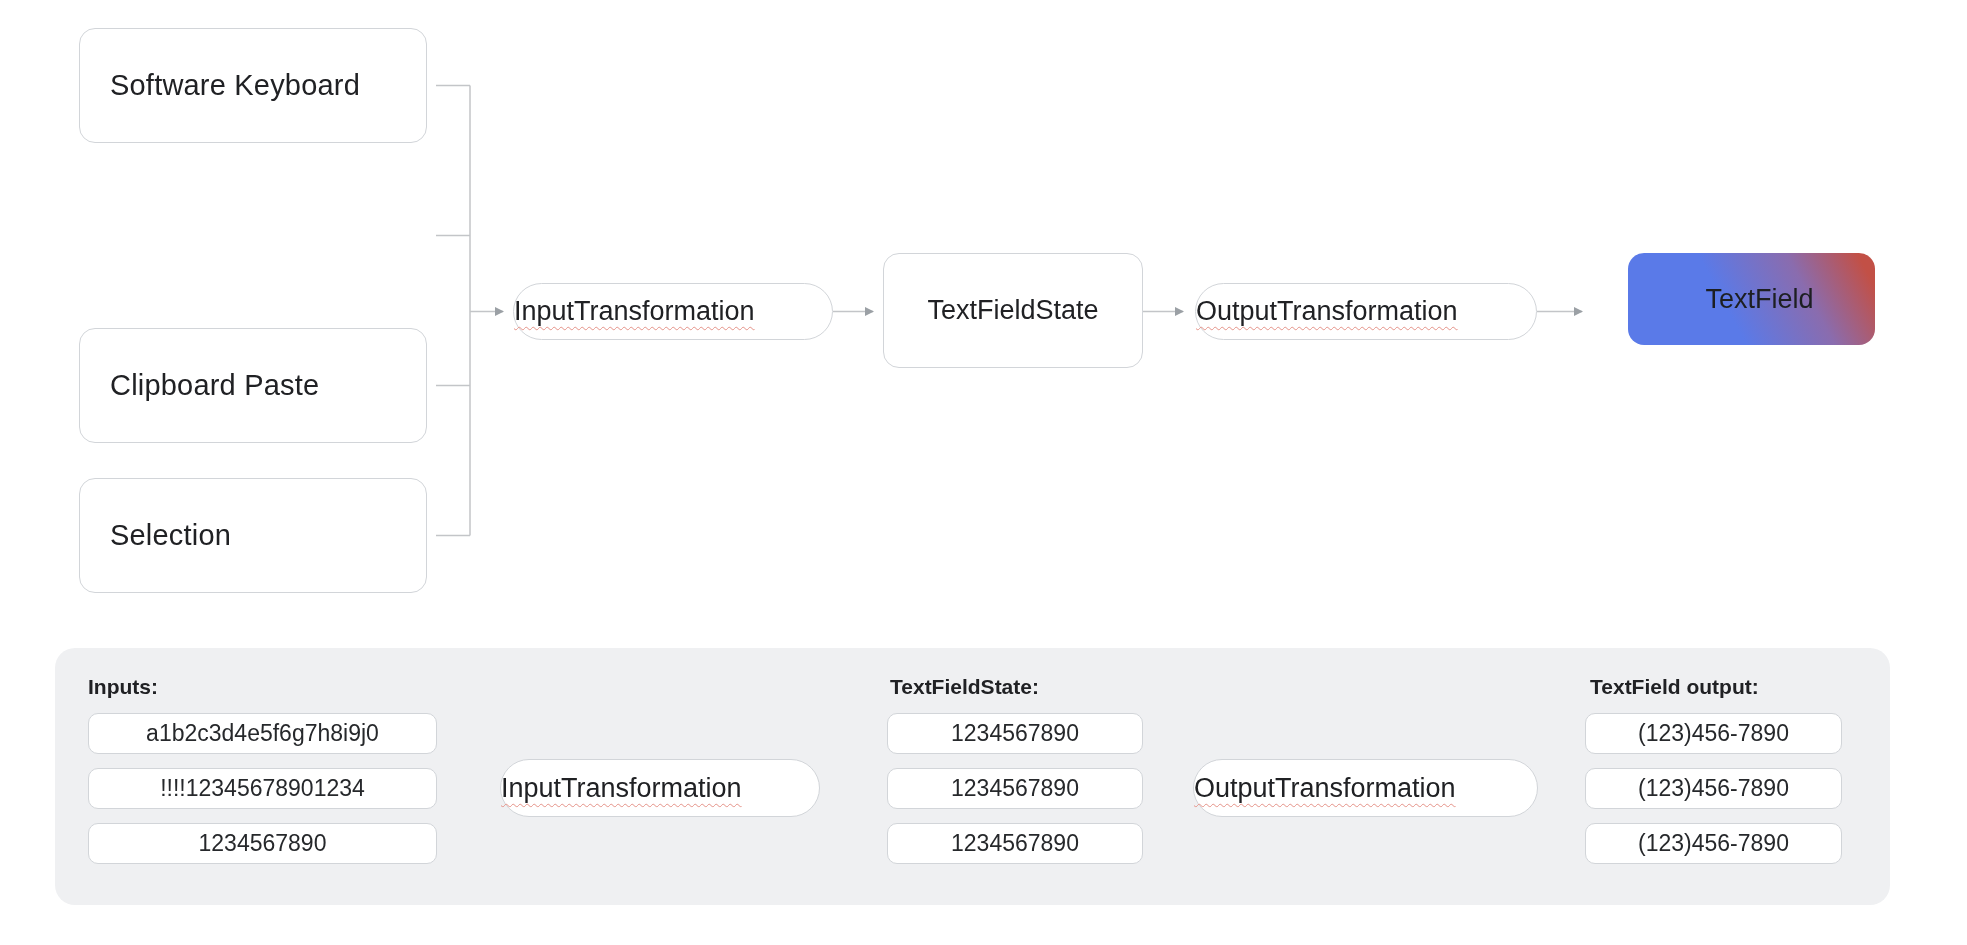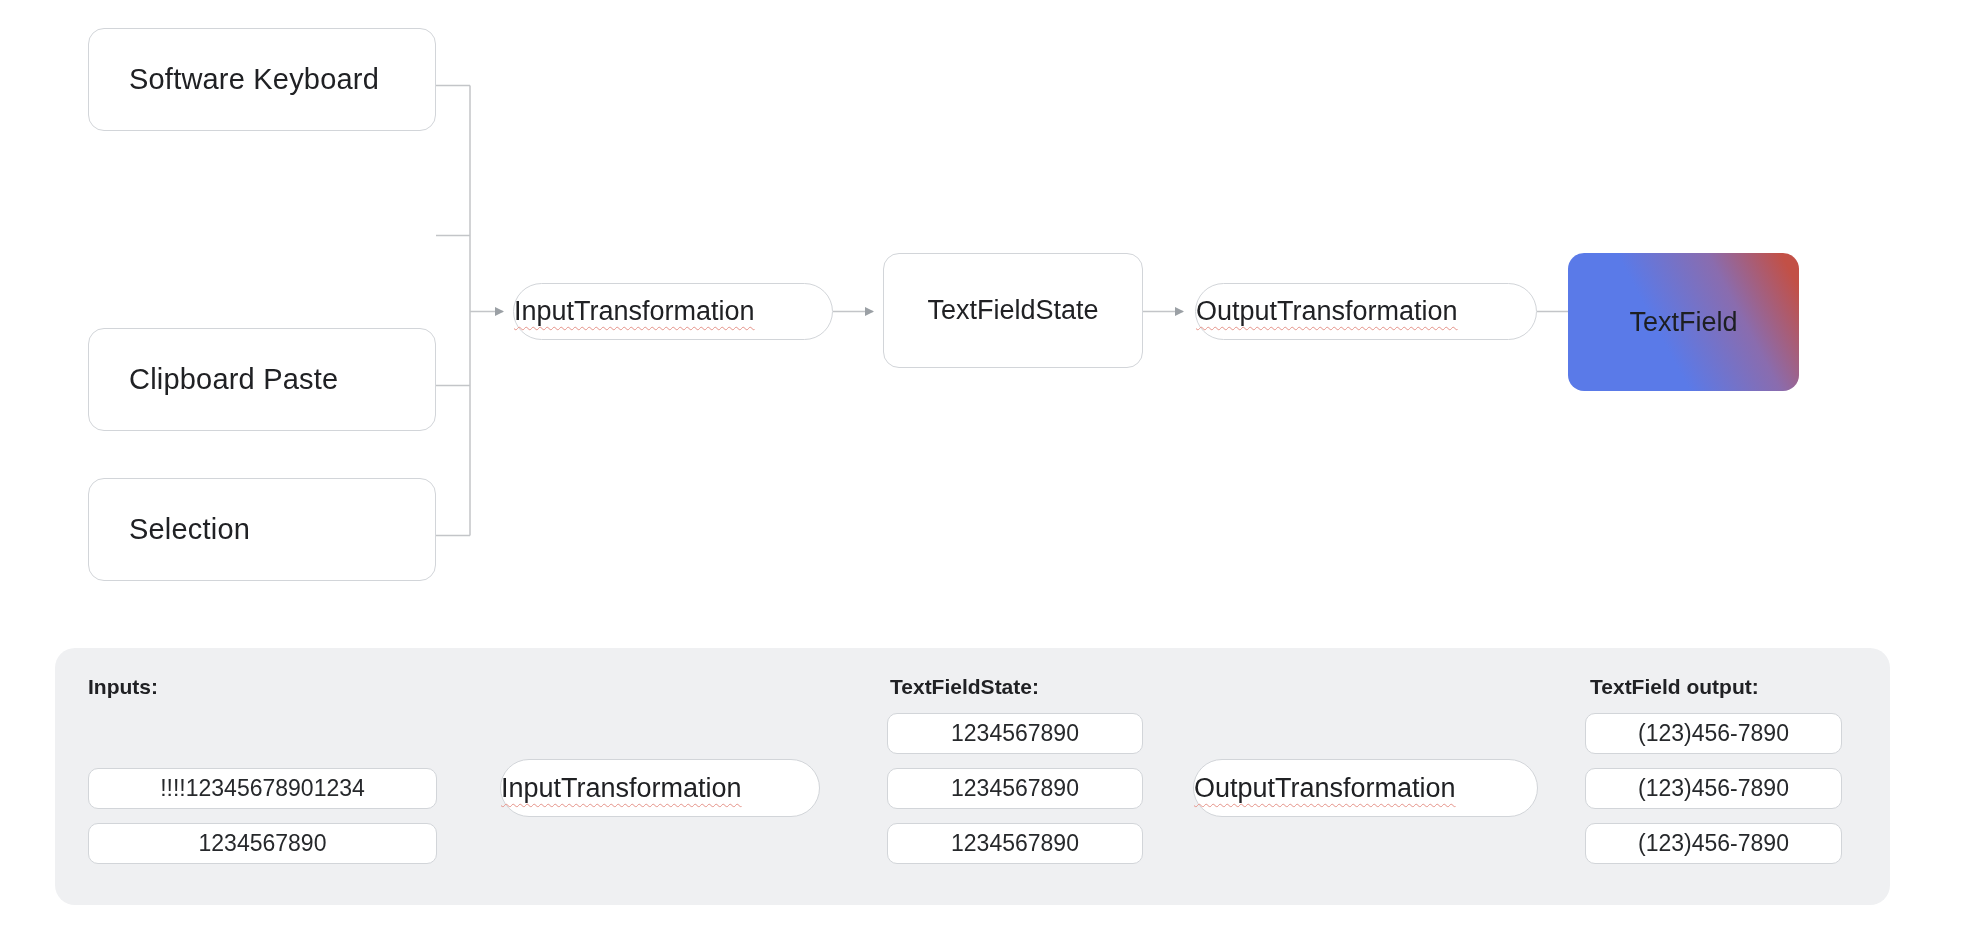--- a/index.html
+++ b/index.html
@@ -14,45 +14,46 @@
 
   .node {
     position: absolute;
     background: #ffffff;
     border: 1.5px solid #d2d5d9;
     box-sizing: border-box;
     display: flex;
     align-items: center;
   }
   .src-box {
-    left: 88px; width: 348px; height: 103px;
+    left: 79px; width: 348px; height: 115px;
     border-radius: 16px;
-    padding-left: 40px;
+    padding-left: 30px;
     font-size: 29px;
     letter-spacing: 0.2px;
   }
   .pill {
     border-radius: 40px;
     justify-content: flex-start;
     font-size: 27px;
     font-weight: 500;
   }
   .state-box {
     border-radius: 16px;
     justify-content: center;
     font-size: 27px;
   }
   .gradient-box {
     position: absolute;
-    left: 1568px; top: 253px; width: 231px; height: 138px;
+    left: 1628px; top: 253px; width: 231px; height: 92px;
     border-radius: 16px;
     background: linear-gradient(62deg, #5a7ae8 40%, #8a6cae 70%, #c25046 94%);
     display: flex; align-items: center; justify-content: center;
     font-size: 27px;
     color: #1d1f22;
+    padding-left: 16px;
   }
   .squiggle {
     text-decoration-line: underline;
     text-decoration-style: wavy;
     text-decoration-color: #e59288;
     text-decoration-thickness: 1.2px;
     text-underline-offset: 6px;
   }
   .panel {
     position: absolute;
@@ -137,20 +138,23 @@
   <div class="gradient-box">
     <span>TextField</span>
   </div>
 
   <div class="panel"></div>
 
   <div class="sec-label" style="left:88px">Inputs:</div>
   <div class="sec-label" style="left:890px">TextFieldState:</div>
   <div class="sec-label" style="left:1590px">TextField output:</div>
 
+  <div class="node value-box" style="left:88px;top:713px;width:349px">
+    <span>a1b2c3d4e5f6g7h8i9j0</span>
+  </div>
   <div class="node value-box" style="left:88px;top:768px;width:349px">
     <span>!!!!12345678901234</span>
   </div>
   <div class="node value-box" style="left:88px;top:823px;width:349px">
     <span>1234567890</span>
   </div>
 
   <div class="node pill pill-sm" style="left:500px;top:759px;width:320px;height:58px">
     <span class="squiggle">InputTransformation</span>
   </div>

